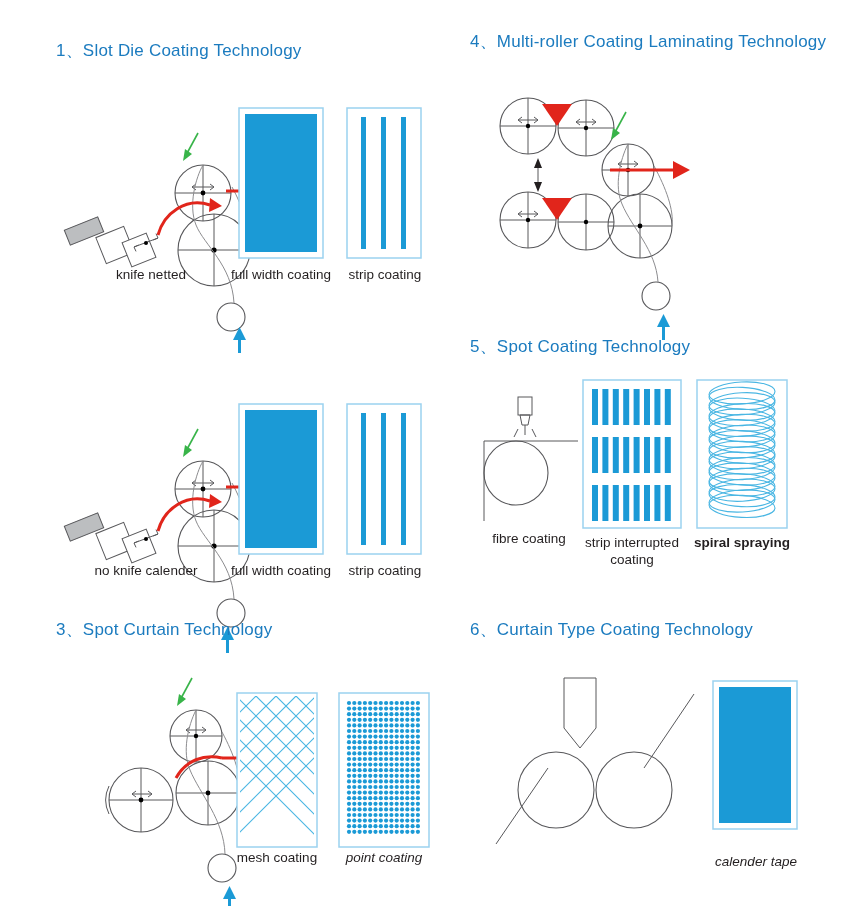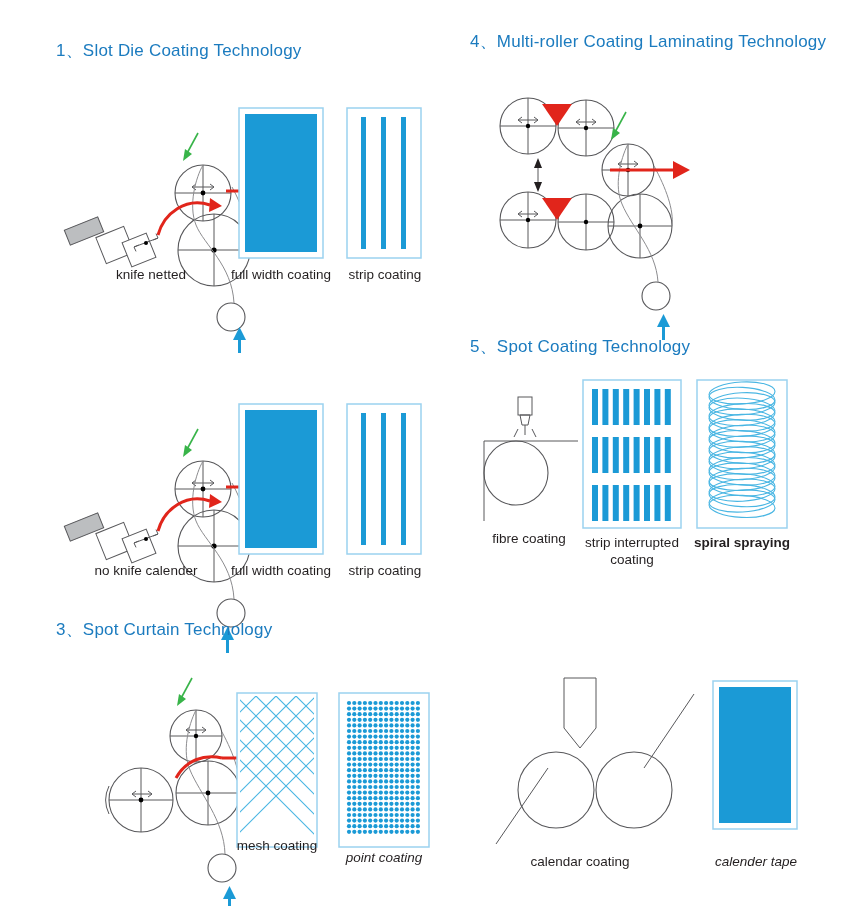--- a/index.html
+++ b/index.html
@@ -669,21 +669,21 @@
             <circle cx="53.4" cy="139.79999999999998" r="2.1" class="dot"></circle>
             <circle cx="58.699999999999996" cy="139.79999999999998" r="2.1" class="dot"></circle>
             <circle cx="64" cy="139.79999999999998" r="2.1" class="dot"></circle>
             <circle cx="69.3" cy="139.79999999999998" r="2.1" class="dot"></circle>
             <circle cx="74.6" cy="139.79999999999998" r="2.1" class="dot"></circle>
             <circle cx="79.89999999999999" cy="139.79999999999998" r="2.1" class="dot"></circle>
           </g>
       </svg>
     </div>
 
-    <div class="caption" style="left:166px; top:220px; width:110px;">mesh coating</div>
+    <div class="caption" style="left:166px; top:232px; width:110px;">mesh coating</div>
     <div class="caption" style="left:272px; top:232px; width:112px;font-style:italic;">point coating</div>
   </div>
 
   <div class="section" style="left:470px; top:30px; width:390px; height:280px;">
     <div class="sec-title">
       <span class="num">4、</span><span>Multi-roller Coating Laminating Technology</span>
     </div>
 
     <div class="art" style="left:10px; top:30px;">
       <svg width="360" height="240" viewBox="0 0 360 240">
@@ -840,20 +840,23 @@
           </g>
       </svg>
     </div>
 
     <div class="caption" style="left:-6px; top:196px; width:130px;">fibre coating</div>
     <div class="caption wrap" style="left:104px; top:200px; width:116px;">strip interrupted coating</div>
     <div class="caption" style="left:216px; top:200px; width:112px;font-weight:bold;">spiral spraying</div>
   </div>
 
   <div class="section" style="left:470px; top:618px; width:390px; height:280px;">
+    <div class="sec-title">
+      <span class="num">6、</span><span>Curtain Type Coating Technology</span>
+    </div>
 
     <div class="art" style="left:20px; top:54px;">
       <svg width="210" height="180" viewBox="0 0 210 180">
 
         <path class="thin" d="M74 6 L 106 6 L 106 56 L 90 76 L 74 56 Z"></path>
 
         <circle class="roll" cx="66" cy="118" r="38"></circle>
         <circle class="roll" cx="144" cy="118" r="38"></circle>
 
         <line class="thin" x1="6" y1="172" x2="58" y2="96"></line>
@@ -861,17 +864,16 @@
       </svg>
     </div>
 
     <div class="art" style="left:242px; top:62px;">
       <svg width="86" height="150" viewBox="0 0 86 150">
         <rect class="panel-frame" x="1" y="1" width="84" height="148"></rect>
         <rect class="solid-fill" x="7" y="7" width="72" height="136"></rect>
       </svg>
     </div>
 
-    <div class="caption" style="left:10px; top:236px; width:200px;">calendar coating</div>
     <div class="caption" style="left:226px; top:236px; width:120px;font-style:italic;">calender tape</div>
   </div>
 
 </div>
 
 </body></html>

